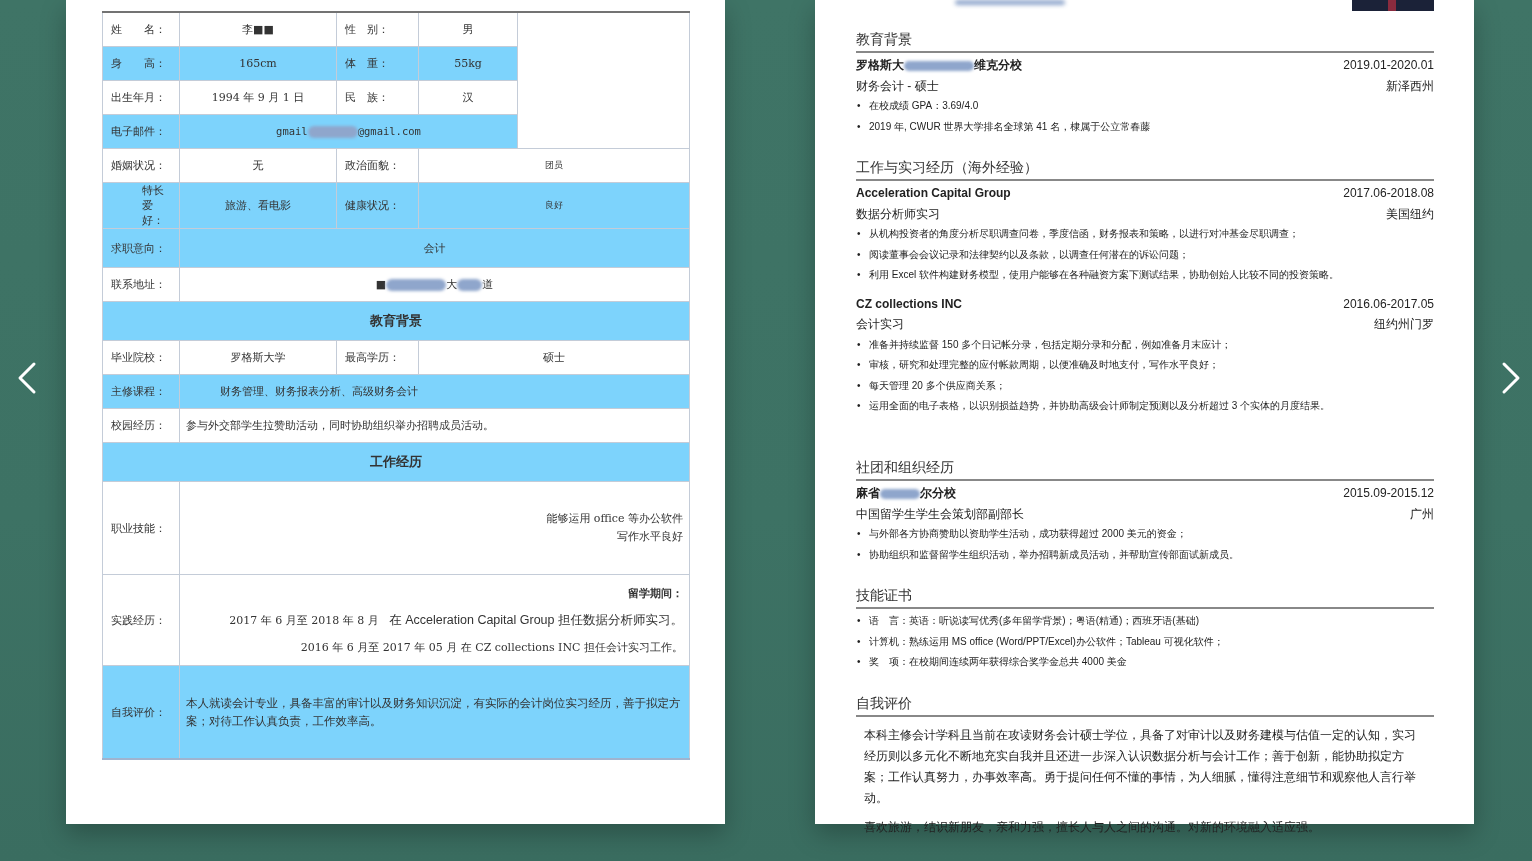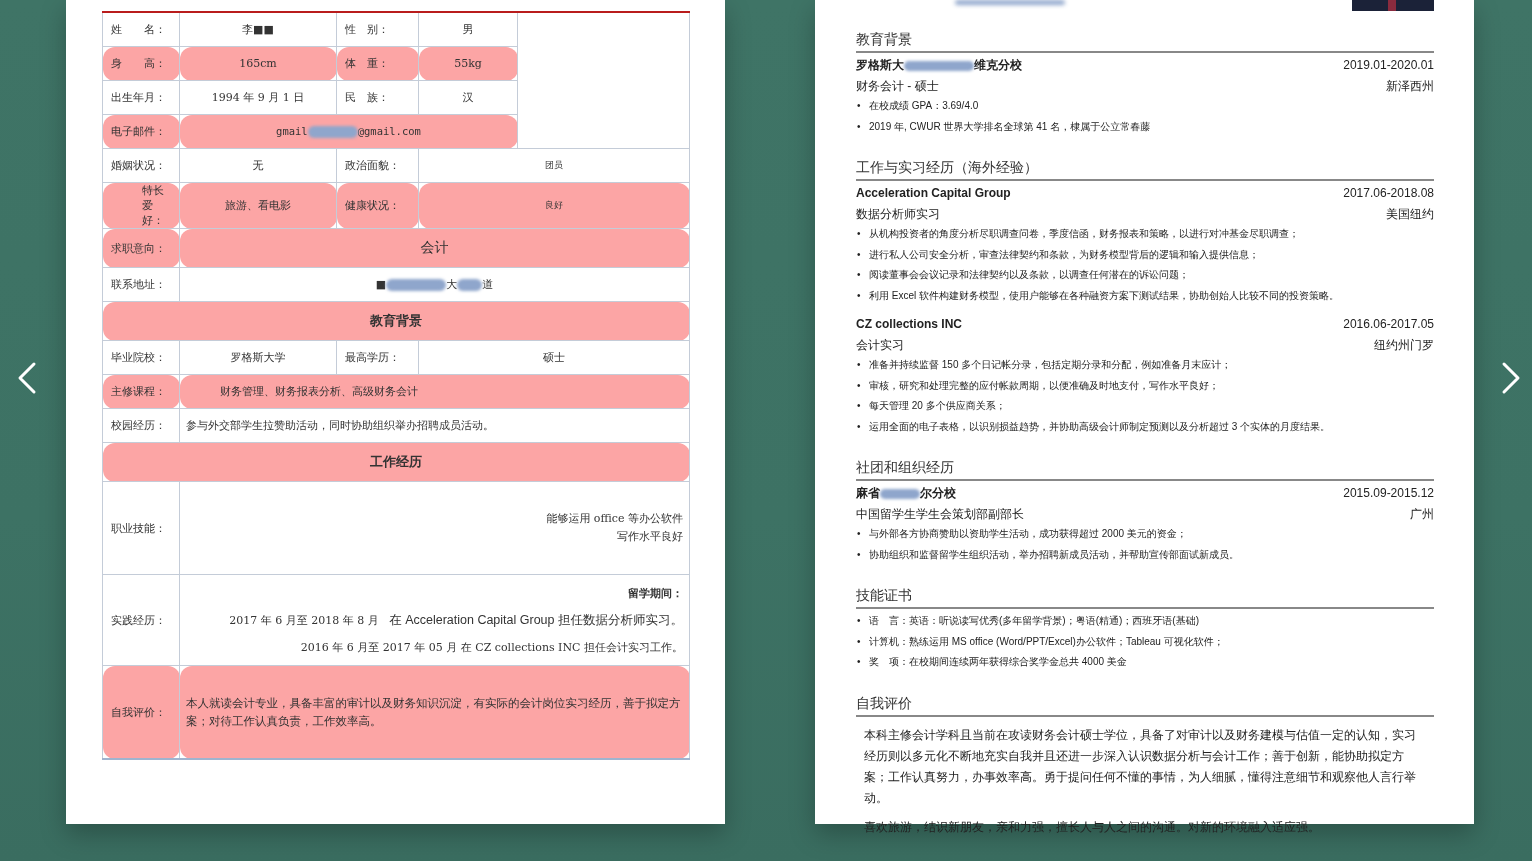--- a/index.html
+++ b/index.html
@@ -11,26 +11,26 @@
   .page {
     position:absolute; top:0; background:#ffffff;
     box-shadow: 0 10px 24px rgba(0,0,0,0.25);
   }
   #page-left { left:66px; width:659px; height:824px; }
   #page-right { left:815px; width:659px; height:824px; }
 
   
   .tbl { position:absolute; left:36px; top:11px; width:587px; border-collapse:collapse; font-size:11px; color:#333; table-layout:fixed; }
   .tbl td { border:1px solid #c4ccd8; padding:0 6px; height:33px; text-align:center; vertical-align:middle; }
-  .tbl tr.blue td { background:#fca5a5;border-radius:12px; }
+  .tbl tr.blue td { background:#7dd3fc; }
   .tbl td.lbl { text-align:left; width:64px; padding-left:8px; color:#333; }
   .tbl td.photo { background:#fff; border-top:2px solid #9fb4cf; }
   .tbl td.left { text-align:left; }
   .tbl td.sect { font-weight:bold; font-size:13px; height:38px; }
-  .tbl tr:first-child td { border-top:2px solid #b91c1c;margin-top:9px; }
+  .tbl tr:first-child td { border-top:2px solid #737373;margin-top:9px; }
   .tbl td.tall1 { height:92px; text-align:right; vertical-align:middle; line-height:18px; }
   .tbl td.tall2 { height:90px; text-align:right; line-height:27px; }
   .tbl td.tall3 { height:92px; text-align:left; line-height:18px; font-size:11.5px; }
   .tbl tr.last td { border-bottom:2px solid #9fb4cf; }
   .blur { display:inline-block; background:#8fa6cc; border-radius:6px; filter:blur(1.5px); vertical-align:middle; height:12px; }
   .sans { font-family:"Liberation Sans", sans-serif; }
   .bold { font-weight:bold; }
 
   
   .r { position:absolute; left:41px; width:578px; font-family:"Liberation Sans", sans-serif; color:#222; }
@@ -94,21 +94,21 @@
       <td colspan="2" style="font-size:9px;">团员</td>
     </tr>
     <tr class="blue">
       <td class="lbl" style="height:38px;padding-left:39px;">特长爱好：</td>
       <td>旅游、看电影</td>
       <td class="lbl">健康状况：</td>
       <td colspan="2" style="font-size:9px;">良好</td>
     </tr>
     <tr class="blue">
       <td class="lbl" style="height:38px;">求职意向：</td>
-      <td colspan="4" style="font-size:14px;">会计</td>
+      <td colspan="4" style="font-size:11px;">会计</td>
     </tr>
     <tr>
       <td class="lbl">联系地址：</td>
       <td colspan="4">
         <span>■</span><span class="blur" style="width:60px;"></span><span>大</span><span class="blur" style="width:25px;"></span><span>道</span>
       </td>
     </tr>
     <tr class="blue">
       <td colspan="5" class="sect">教育背景</td>
     </tr>
@@ -179,21 +179,20 @@
     <div class="row">
         <span class="b">Acceleration Capital Group</span>
         <span>2017.06-2018.08</span>
       </div>
     <div class="row">
         <span>数据分析师实习</span>
         <span>美国纽约</span>
       </div>
     <ul>
       <li>从机构投资者的角度分析尽职调查问卷，季度信函，财务报表和策略，以进行对冲基金尽职调查；</li>
-      <li>进行私人公司安全分析，审查法律契约和条款，为财务模型背后的逻辑和输入提供信息；</li>
       <li>阅读董事会会议记录和法律契约以及条款，以调查任何潜在的诉讼问题；</li>
       <li>利用 Excel 软件构建财务模型，使用户能够在各种融资方案下测试结果，协助创始人比较不同的投资策略。</li>
     </ul>
     <div class="row" style="margin-top:8px;">
         <span class="b">CZ collections INC</span>
         <span>2016.06-2017.05</span>
       </div>
     <div class="row">
         <span>会计实习</span>
         <span>纽约州门罗</span>

